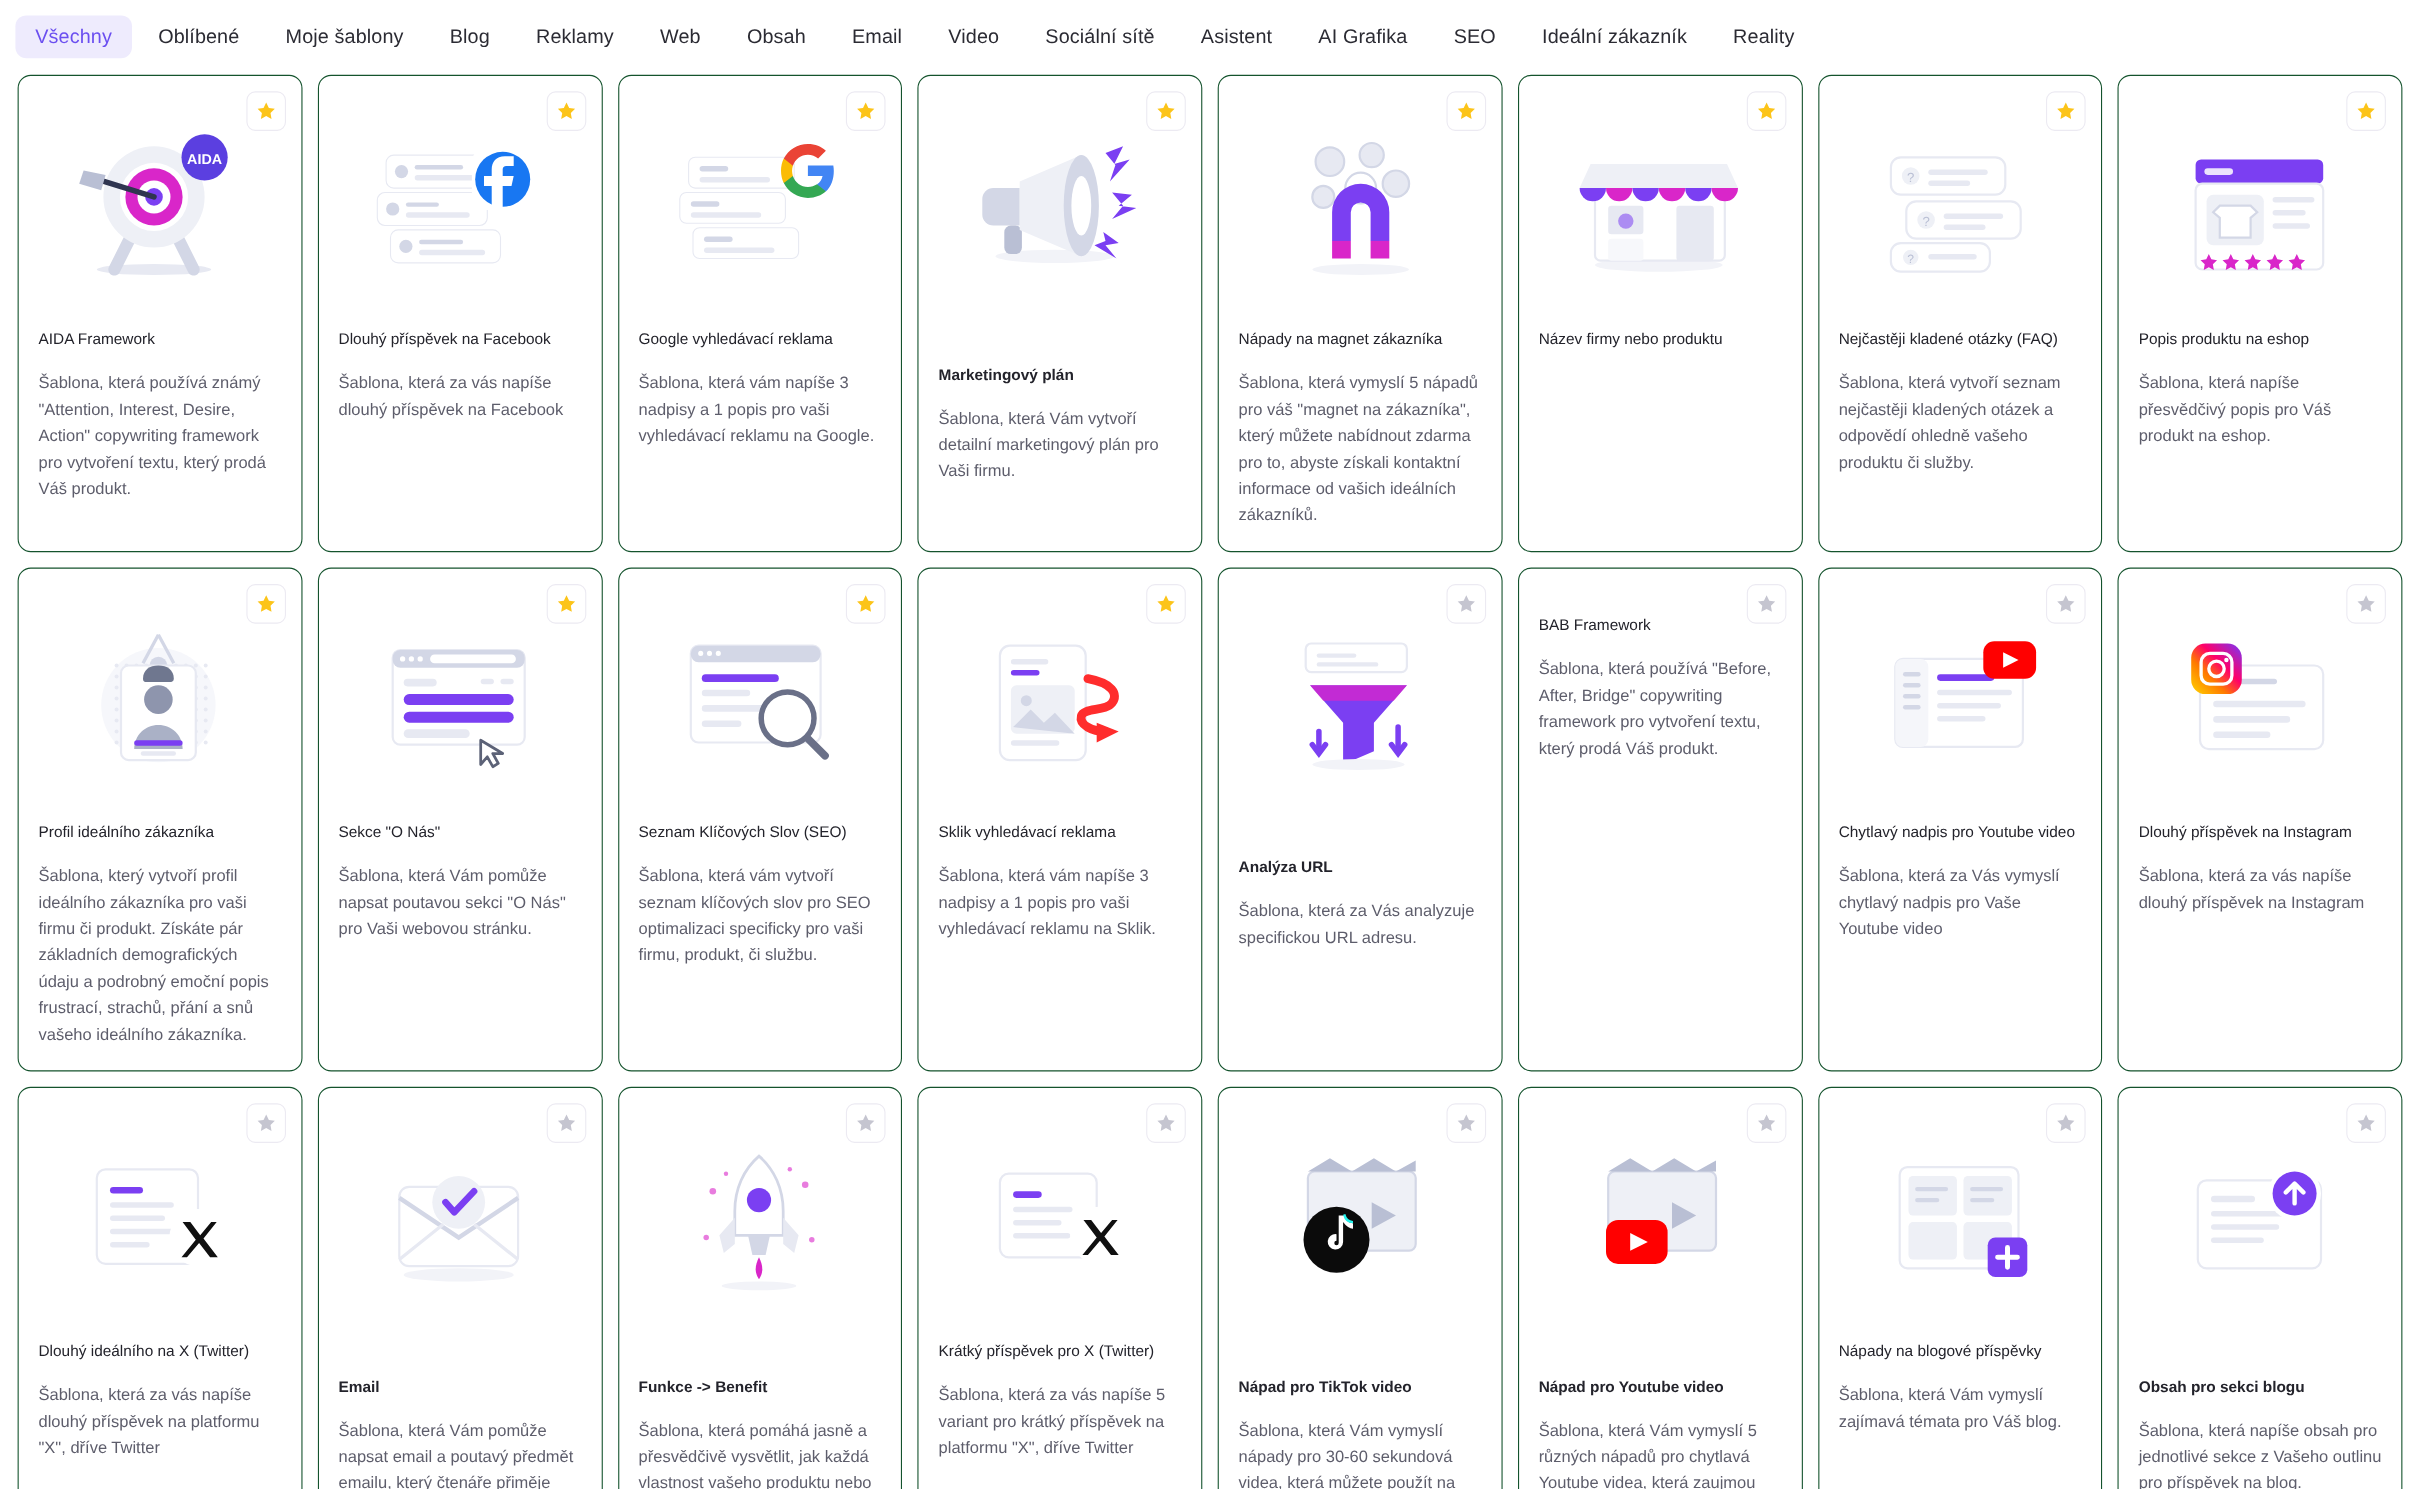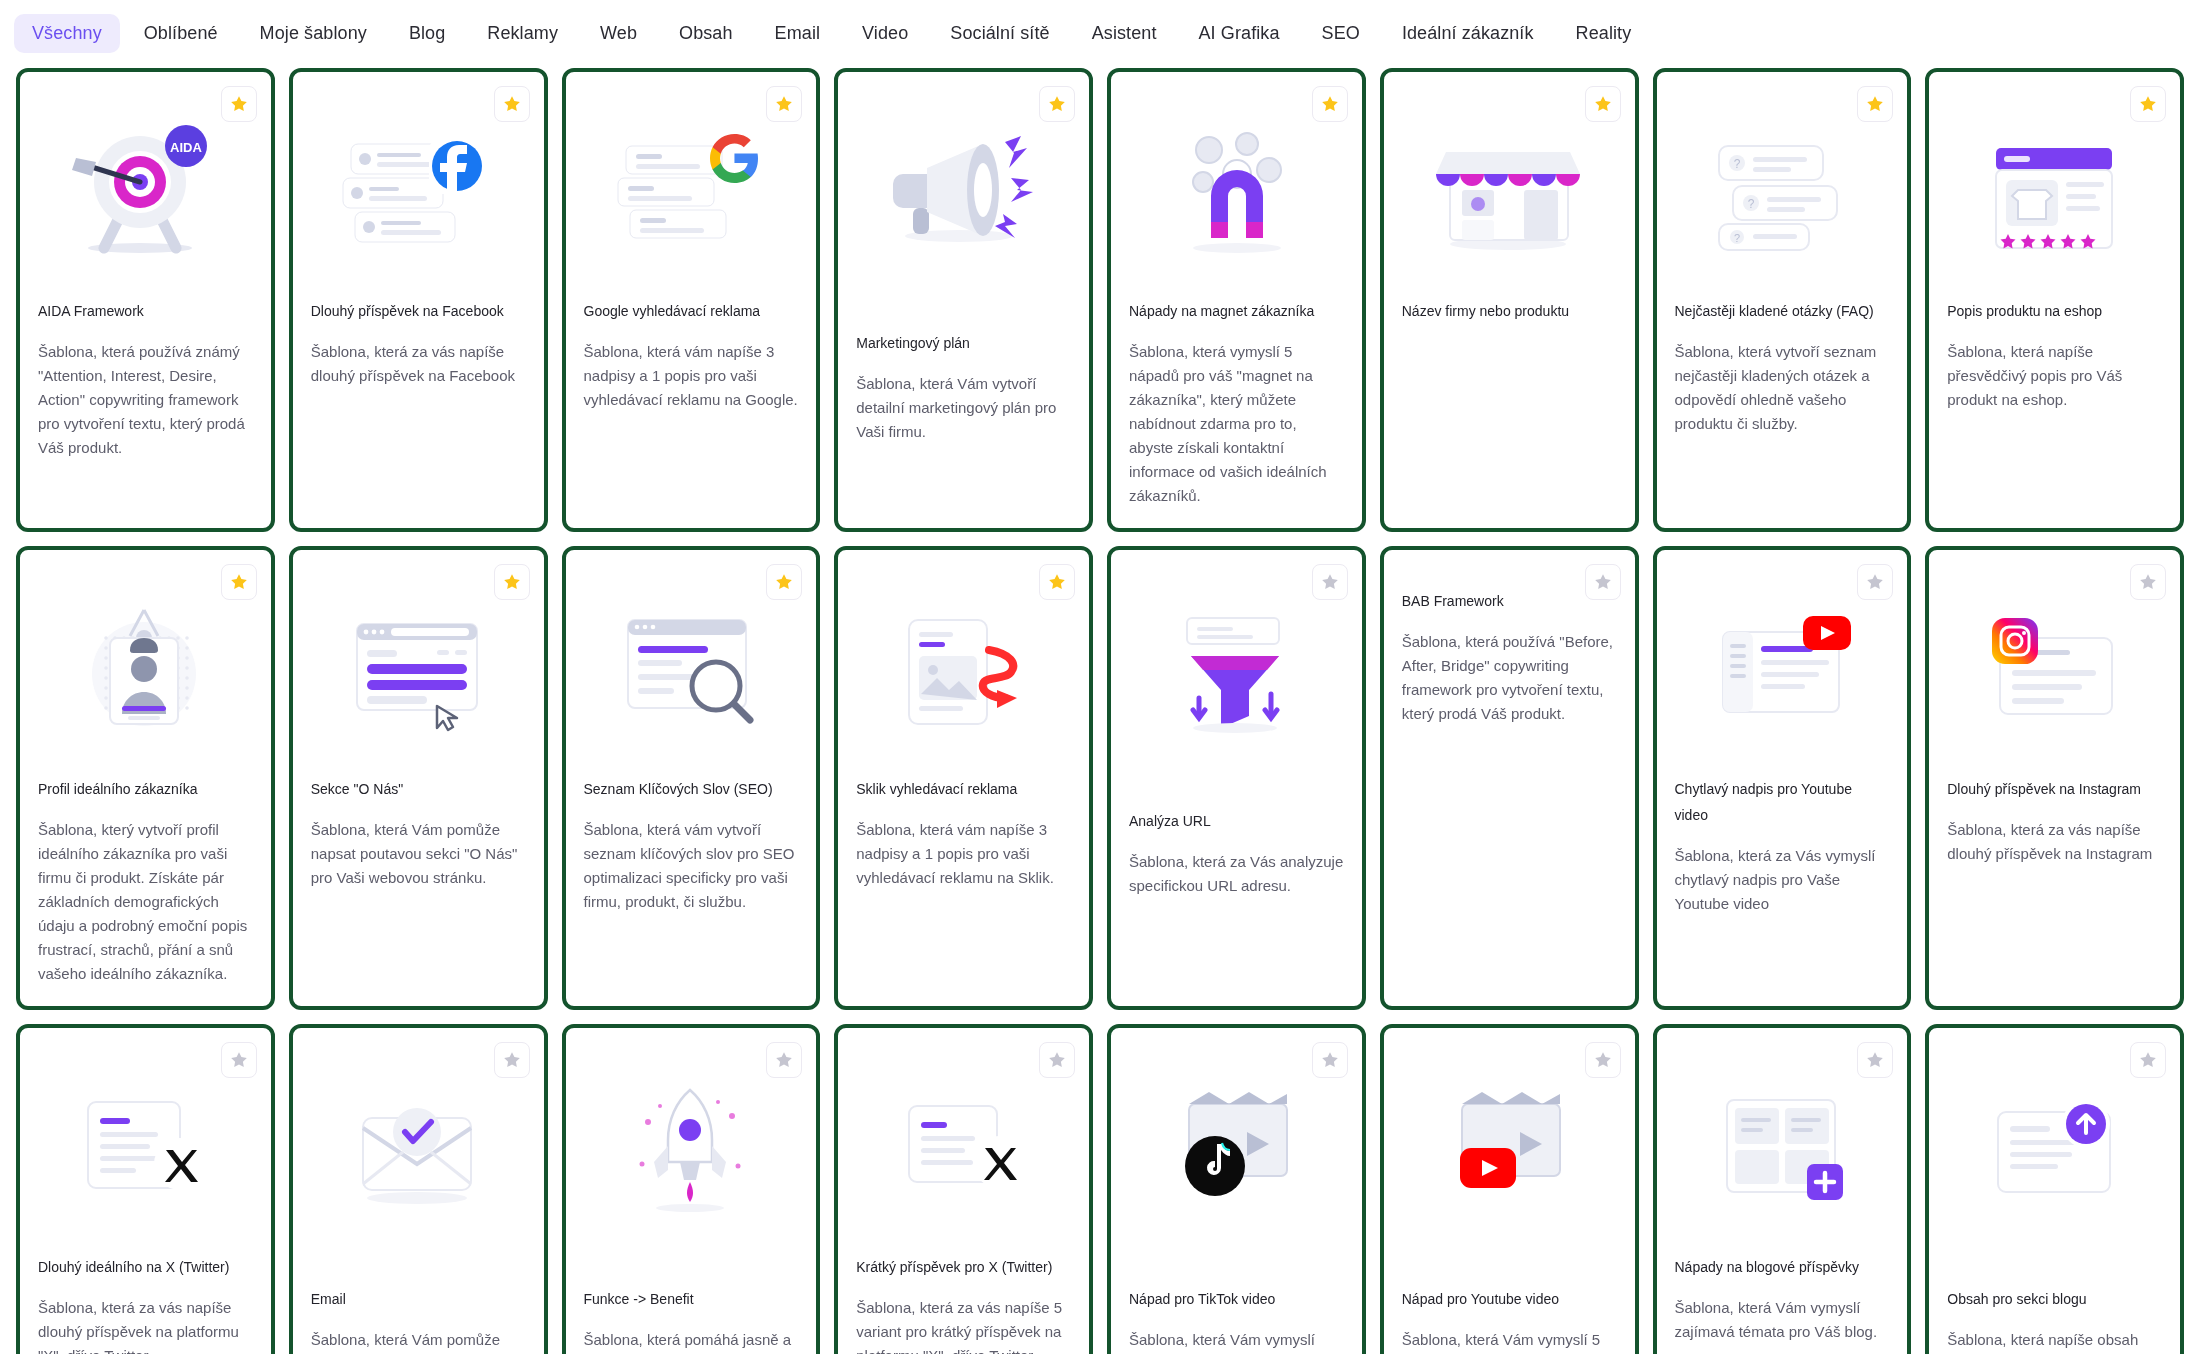--- a/index.html
+++ b/index.html
@@ -36,21 +36,21 @@
   
   .grid {
     display: grid;
     grid-template-columns: repeat(8, 1fr);
     gap: 14px;
     padding: 12px 16px 0 16px;
   }
   .card {
     position: relative;
     background: #ffffff;
-    border: 4px solid #14532d;
+    border: 1px solid #14532d;
     border-radius: 12px;
     padding: 16px 18px 20px 18px;
     min-height: 410px;
     display: flex;
     flex-direction: column;
   }
 
   .star-btn {
     position: absolute;
     top: 14px;
@@ -84,21 +84,21 @@
     font-weight: 400;
   }
   .card-desc {
     font-size: 15px;
     line-height: 24px;
     color: #5d5d6b;
     margin-top: 16px;
   }
 
   
-  .pushdown .card-title { margin-top: 54px; }
+  .pushdown .card-title { margin-top: 54px; font-weight: bold; }
 </style>
 </head>
 <body>
 
 <div class="tabbar" id="tabbar">
     <div class="tab active">Všechny</div>
     <div class="tab">Oblíbené</div>
     <div class="tab">Moje šablony</div>
     <div class="tab">Blog</div>
     <div class="tab">Reklamy</div>

